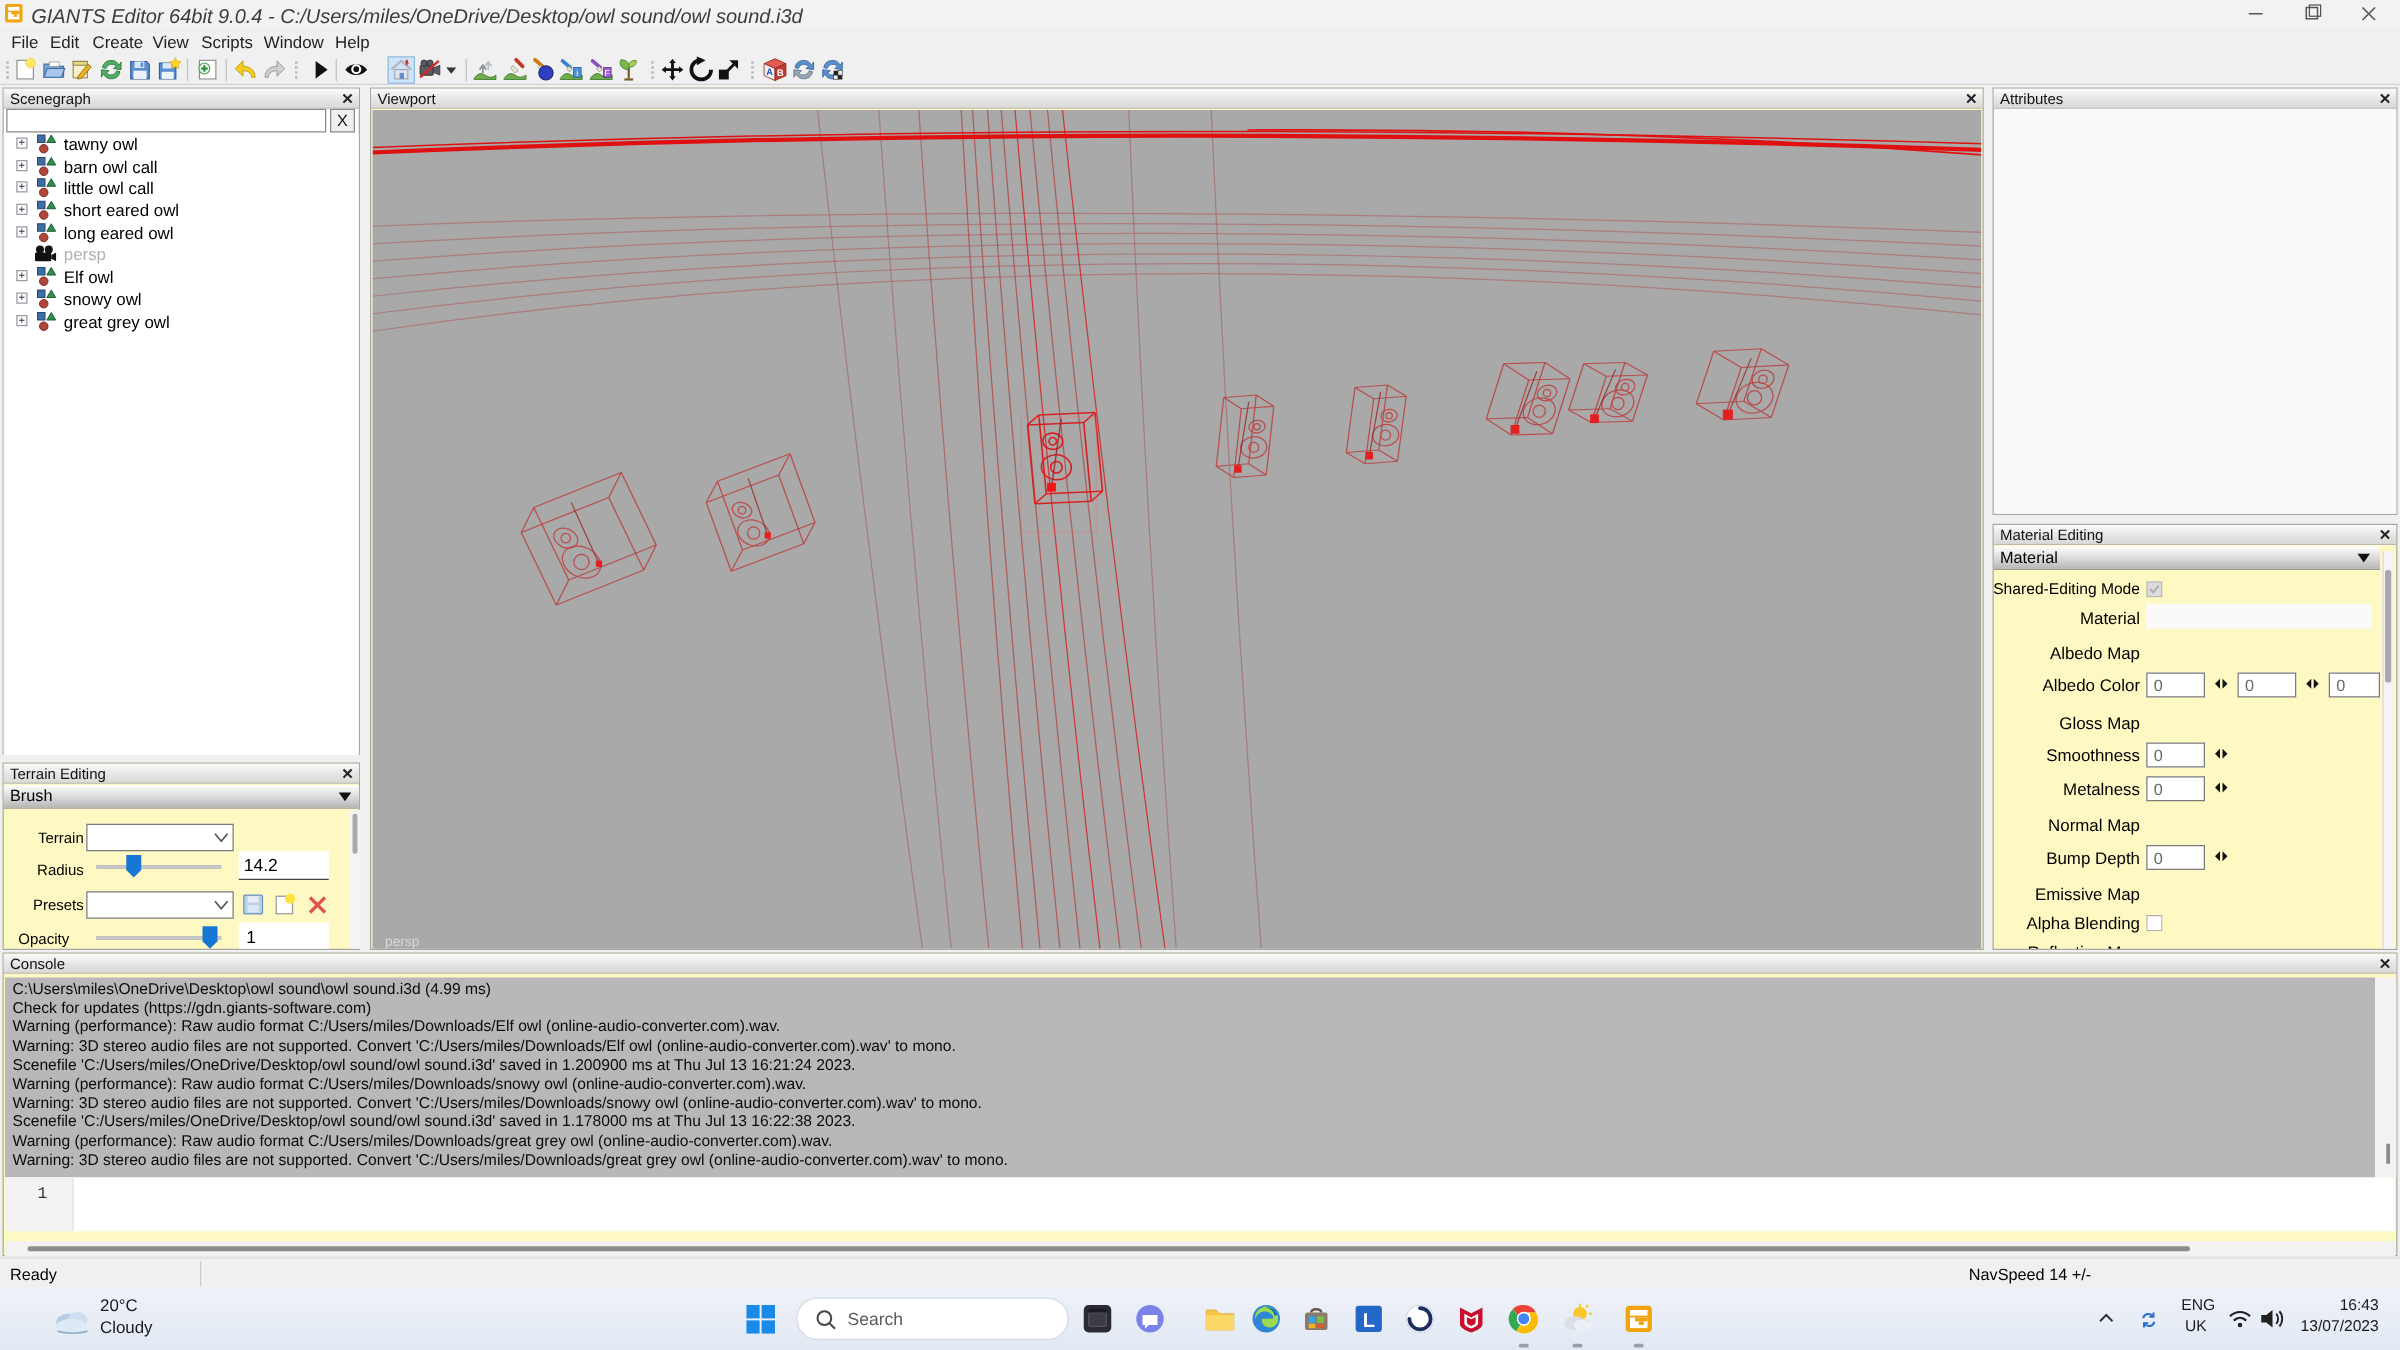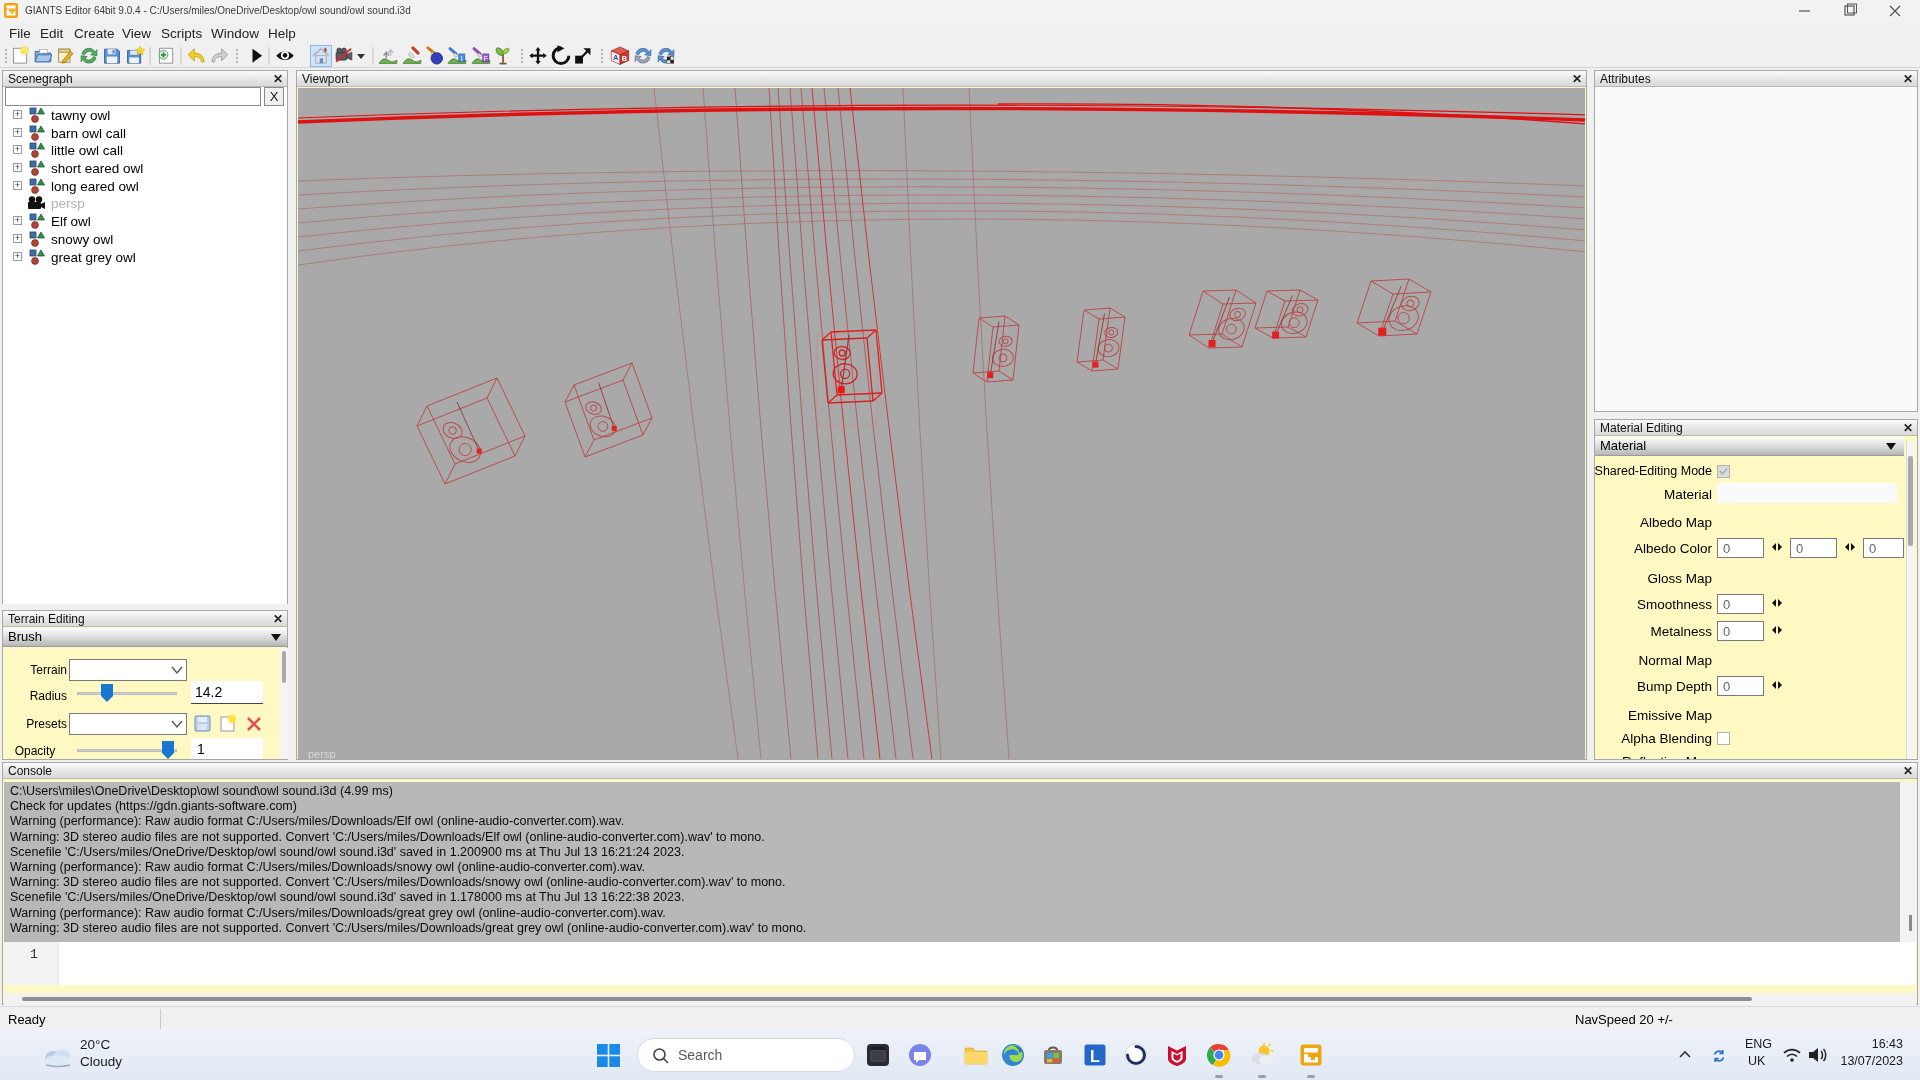--- a/index.html
+++ b/index.html
@@ -22,21 +22,21 @@
 <body>
 
 <div class="abs" style="left:0;top:0;width:1920px;height:22px;background:#f2f2f2;">
   <svg class="abs" style="left:4px;top:3px;" width="16" height="16" viewBox="0 0 16 16">
     <rect x="0" y="0" width="14" height="15" rx="2" fill="#f2a40e"></rect>
     <rect x="2.5" y="2.5" width="9" height="3" fill="#fff"></rect>
     <rect x="2.5" y="6.5" width="9" height="6" fill="#fff"></rect>
     <rect x="5" y="6.5" width="6.5" height="2" fill="#f2a40e"></rect>
     <rect x="7" y="8.5" width="2.5" height="2" fill="#f2a40e"></rect>
   </svg>
-  <div class="abs" style="left:25px;top:5px;font-size:10px;color:#3c3c3c;">GIANTS Editor 64bit 9.0.4 - C:/Users/miles/OneDrive/Desktop/owl sound/owl sound.i3d</div>
+  <div class="abs" style="left:25px;top:5px;font-size:16px;color:#3c3c3c;font-style:italic;">GIANTS Editor 64bit 9.0.4 - C:/Users/miles/OneDrive/Desktop/owl sound/owl sound.i3d</div>
   <svg class="abs" style="left:1793px;top:0;" width="127" height="22" viewBox="0 0 127 22">
     <line x1="6" y1="11" x2="17" y2="11" stroke="#555" stroke-width="1.2"></line>
     <rect x="52" y="6" width="9" height="9" fill="none" stroke="#555" stroke-width="1.2"></rect>
     <rect x="54.5" y="4" width="9" height="9" fill="none" stroke="#555" stroke-width="1.0"></rect>
     <path d="M97 6 L107 16 M107 6 L97 16" stroke="#555" stroke-width="1.3"></path>
   </svg>
 </div>
 
 <div class="abs" style="left:0;top:22px;width:1920px;height:22px;background:#f0f0f0;font-size:13.5px;color:#222;">
   <span class="abs" style="left:9px;top:4px;">File</span>
@@ -642,21 +642,21 @@
     <div class="abs" style="left:26px;top:5px;font-family:'Liberation Mono',monospace;font-size:13px;color:#333;">1</div>
   </div>
   <div class="abs" style="left:1px;top:230px;width:1912px;height:12px;background:#f2f2f2;">
     <div class="abs" style="left:18px;top:4px;width:1730px;height:4px;background:#8d8d8d;border-radius:2px;"></div>
   </div>
 </div>
 
 <div class="abs" style="left:0;top:1006px;width:1920px;height:24px;background:#f0f0f0;border-top:1px solid #dcdcdc;">
   <div class="abs" style="left:8px;top:5px;font-size:13px;color:#000;">Ready</div>
   <div class="abs" style="left:160px;top:2px;width:1px;height:20px;background:#c9c9c9;"></div>
-  <div class="abs" style="left:1575px;top:5px;font-size:13px;color:#000;">NavSpeed 20 +/-</div>
+  <div class="abs" style="left:1575px;top:5px;font-size:13px;color:#000;">NavSpeed 14 +/-</div>
 </div>
 
 <div id="taskbar" class="abs" style="left:0;top:1030px;width:1920px;height:50px;background:linear-gradient(180deg,#eef2f9,#e2e9f3);">
 <svg class="abs" style="left:40px;top:12px;" width="36" height="28" viewBox="0 0 36 28">
 <ellipse cx="14" cy="16" rx="9" ry="7" fill="#b8cce4"></ellipse>
       <ellipse cx="22" cy="14" rx="8" ry="6.5" fill="#cfdef0"></ellipse>
 <ellipse cx="17" cy="19" rx="12" ry="6" fill="#dde9f5"></ellipse>
       <path d="M6 23 Q 18 26 30 23" stroke="#9ab2cc" stroke-width="1.5" fill="none"></path>
 </svg>
 <div class="abs" style="left:80px;top:7px;font-size:13.5px;color:#1a1a1a;">20°C</div>

